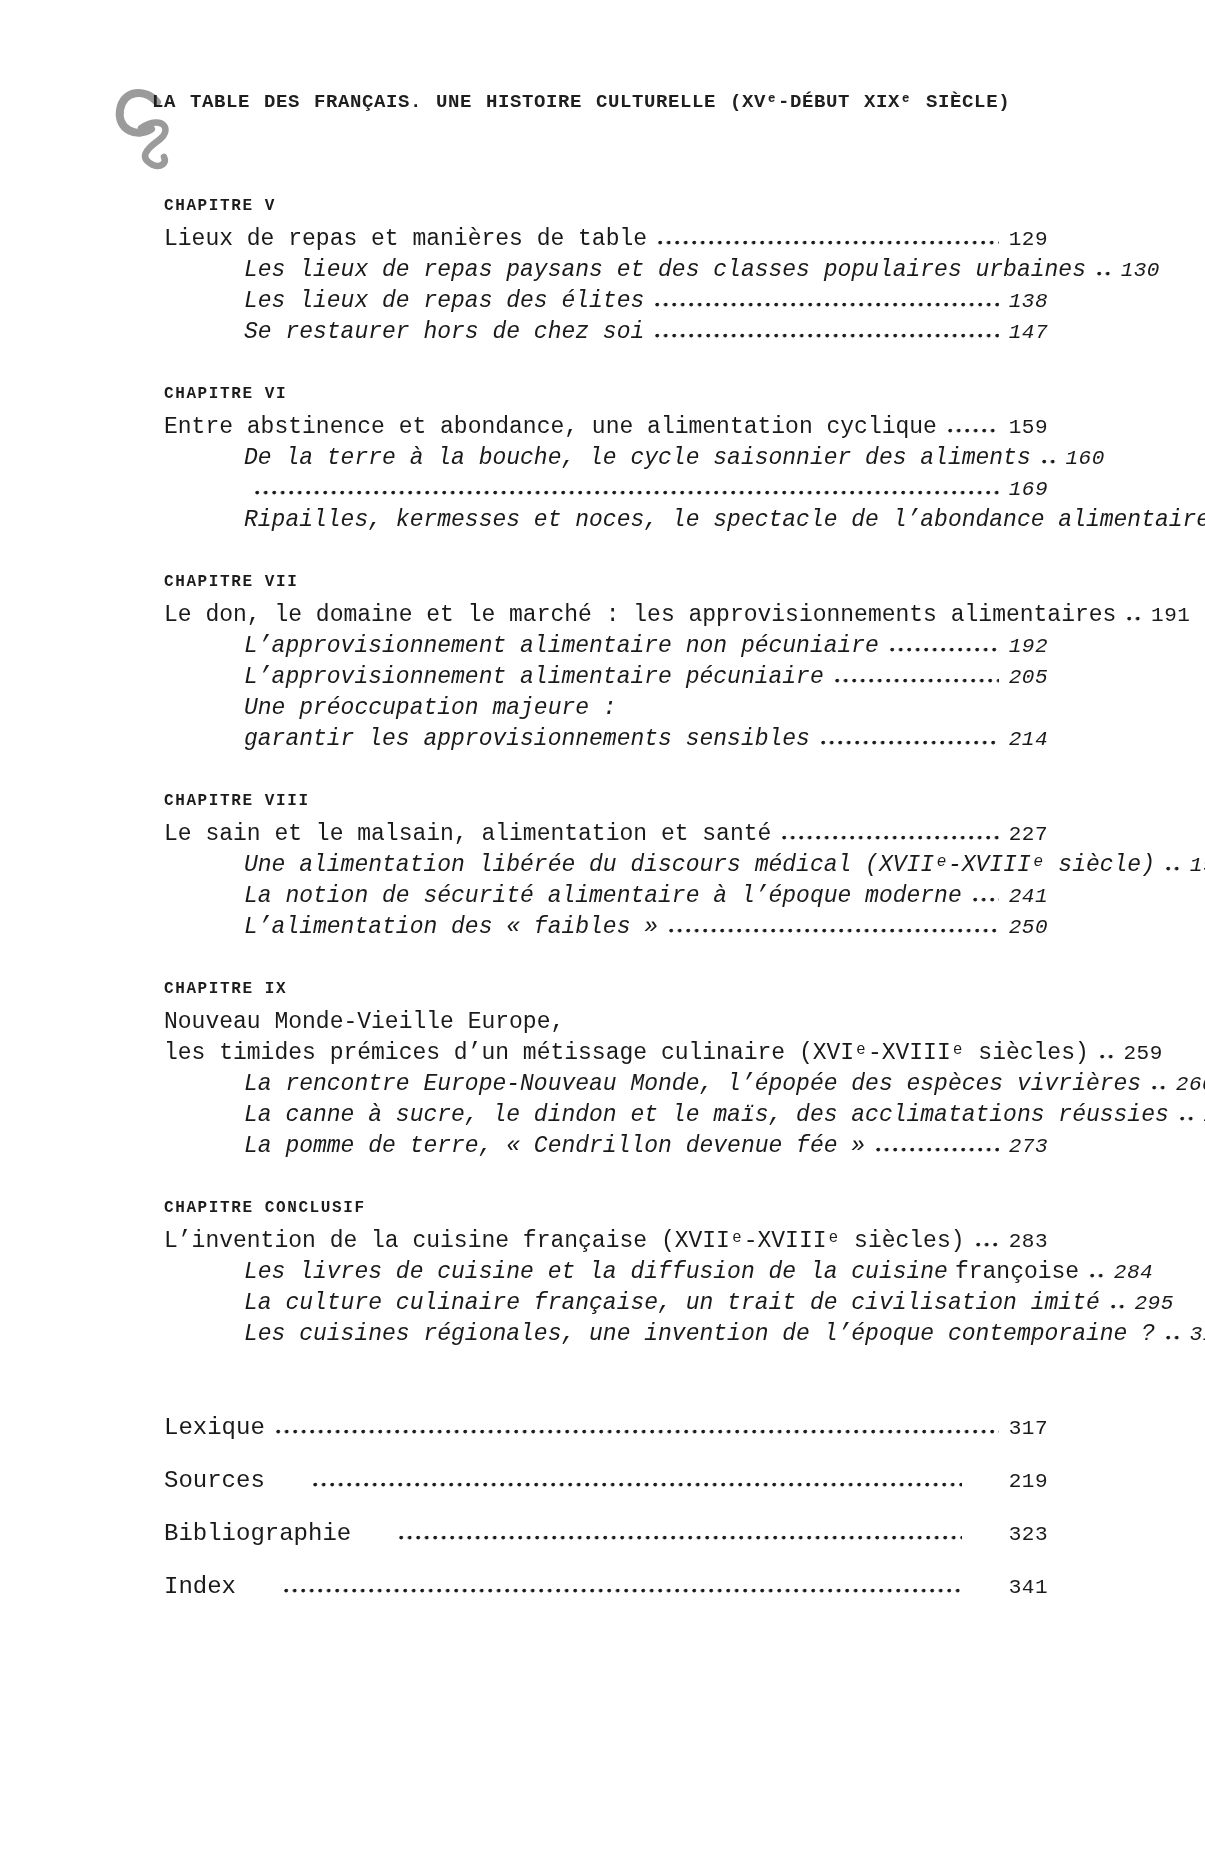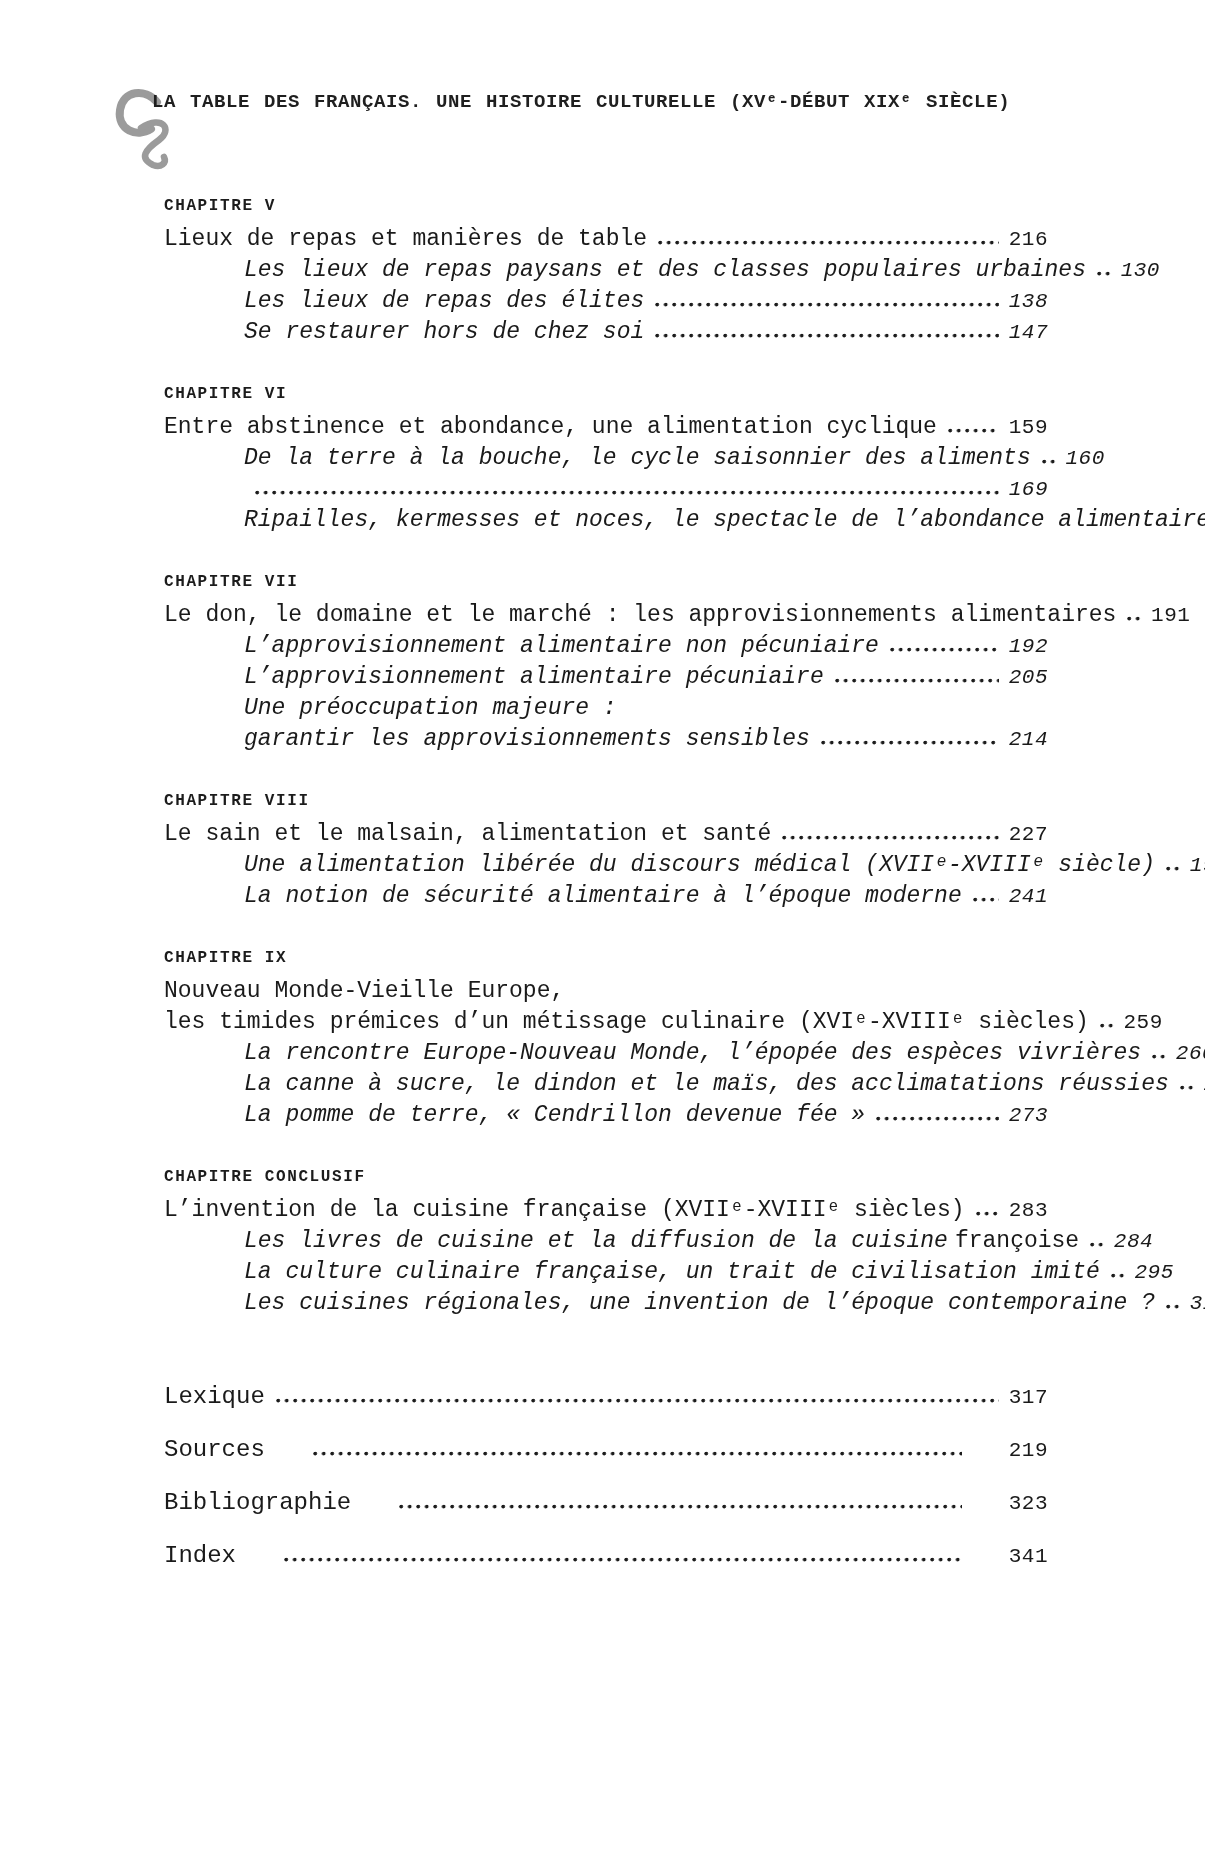--- a/index.html
+++ b/index.html
@@ -93,21 +93,21 @@
 
   <div class="running-head">LA TABLE DES FRANÇAIS. UNE HISTOIRE CULTURELLE (XVᵉ-DÉBUT XIXᵉ SIÈCLE)</div>
 
   <div class="content">
 
     <div class="chap first">
       <div class="chap-heading">CHAPITRE V</div>
       <div class="row main">
         <span class="txt">Lieux de repas et manières de table</span>
         <span class="leader"></span>
-        <span class="pg">216</span>
+        <span class="pg">129</span>
       </div>
       <div class="row sub">
         <span class="txt">Les lieux de repas paysans et des classes populaires urbaines</span>
         <span class="leader"></span>
         <span class="pg">130</span>
       </div>
       <div class="row sub">
         <span class="txt">Les lieux de repas des élites</span>
         <span class="leader"></span>
         <span class="pg">138</span>
@@ -178,20 +178,25 @@
       </div>
       <div class="row sub">
         <span class="txt">Une alimentation libérée du discours médical (XVIIᵉ-XVIIIᵉ siècle)</span>
         <span class="leader"></span>
         <span class="pg">190</span>
       </div>
       <div class="row sub">
         <span class="txt">La notion de sécurité alimentaire à l’époque moderne</span>
         <span class="leader"></span>
         <span class="pg">241</span>
+      </div>
+      <div class="row sub">
+        <span class="txt">L’alimentation des « faibles »</span>
+        <span class="leader"></span>
+        <span class="pg">250</span>
       </div>
     </div>
 
     <div class="chap">
       <div class="chap-heading">CHAPITRE IX</div>
       <div class="row main">
         <span class="txt">Nouveau Monde-Vieille Europe,</span>
       </div>
       <div class="row main">
         <span class="txt">les timides prémices d’un métissage culinaire (XVIᵉ-XVIIIᵉ siècles)</span>

